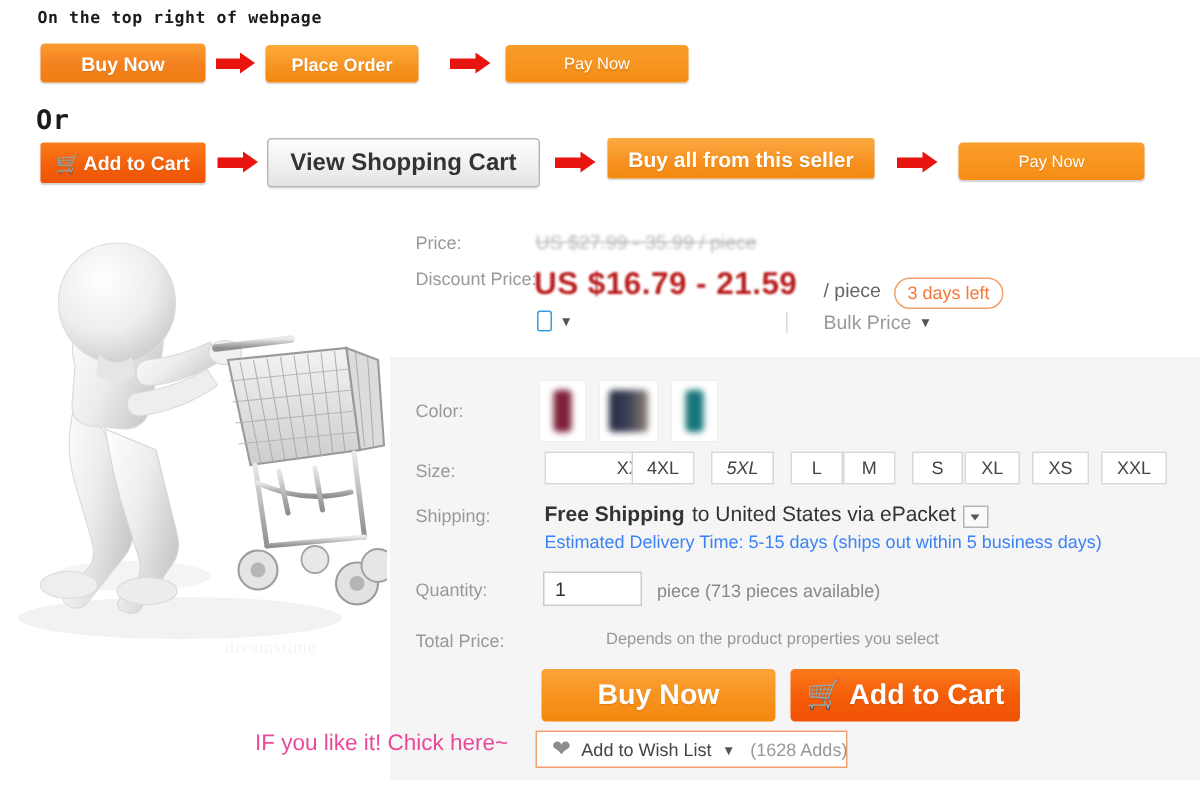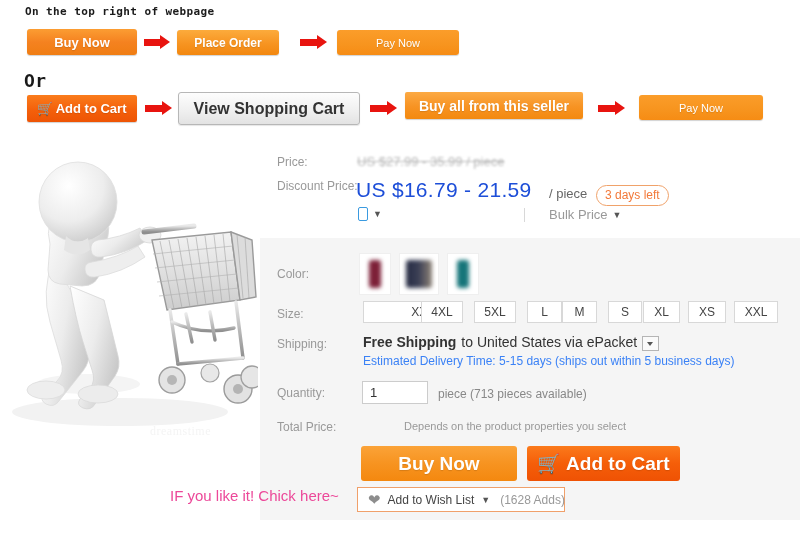--- a/index.html
+++ b/index.html
@@ -110,21 +110,21 @@
 
   #old-price {
     position:absolute; left:357px; top:154px;
     font-size:13px; color:#b9b9b9;
     text-decoration:line-through;
     filter:blur(1.2px);
     white-space:nowrap;
   }
   #discount-price {
     position:absolute; left:356px; top:178px;
-    font-size:21px; font-weight:400; color:#1d4ed8;
+    font-size:21px; font-weight:700; color:#b91c1c;
     letter-spacing:.3px; white-space:nowrap;
     filter:blur(.7px);
   }
   #per-piece {
     position:absolute; left:549px; top:186px;
     font-size:13px; color:#666; white-space:nowrap;
   }
   #days-left {
     position:absolute; left:596px; top:185px;
     padding:2px 8px 3px 8px;
@@ -174,21 +174,21 @@
     position:absolute; top:301px; height:20px;
     display:flex; align-items:center; justify-content:center;
     background:#fff; border:1px solid #d8d8d8;
     font-size:12px; color:#444; white-space:nowrap;
   }
 
   
   #shipping-main {
     position:absolute; left:363px; top:334px;
     font-size:14px; color:#333; white-space:nowrap;
-    display:flex; align-items:flex-start; gap:5px;
+    display:flex; align-items:center; gap:5px;
   }
   #shipping-free { color:#333; font-weight:700; }
   #ship-select {
     display:inline-block; width:15px; height:13px;
     border:1px solid #b5b5b5; background:#fafafa;
     position:relative; top:2px;
   }
   #ship-select:after {
     content:""; position:absolute; left:4px; top:5px;
     border-left:3.5px solid transparent; border-right:3.5px solid transparent;
@@ -430,21 +430,21 @@
 <div class="swatch" id="swatch-1">
     <div class="blob"></div>
   </div>
 <div class="swatch" id="swatch-2">
     <div class="blob"></div>
   </div>
 
 <div class="row-label" id="lbl-size">Size:</div>
 <div class="size-chip" style="left:363px;width:45px;padding-left:40px;">XXXL</div>
 <div class="size-chip" style="left:421px;width:40px;">4XL</div>
-<div class="size-chip" style="left:474px;width:40px;">5XL</div>
+<div class="size-chip" style="left:474px;width:40px;font-style:italic;">5XL</div>
 <div class="size-chip" style="left:527px;width:33px;">L</div>
 <div class="size-chip" style="left:562px;width:33px;">M</div>
 <div class="size-chip" style="left:608px;width:32px;">S</div>
 <div class="size-chip" style="left:643px;width:35px;">XL</div>
 <div class="size-chip" style="left:688px;width:36px;">XS</div>
 <div class="size-chip" style="left:734px;width:42px;">XXL</div>
 
 <div class="row-label" id="lbl-shipping">Shipping:</div>
 <div id="shipping-main">
   <span id="shipping-free">Free Shipping</span>

